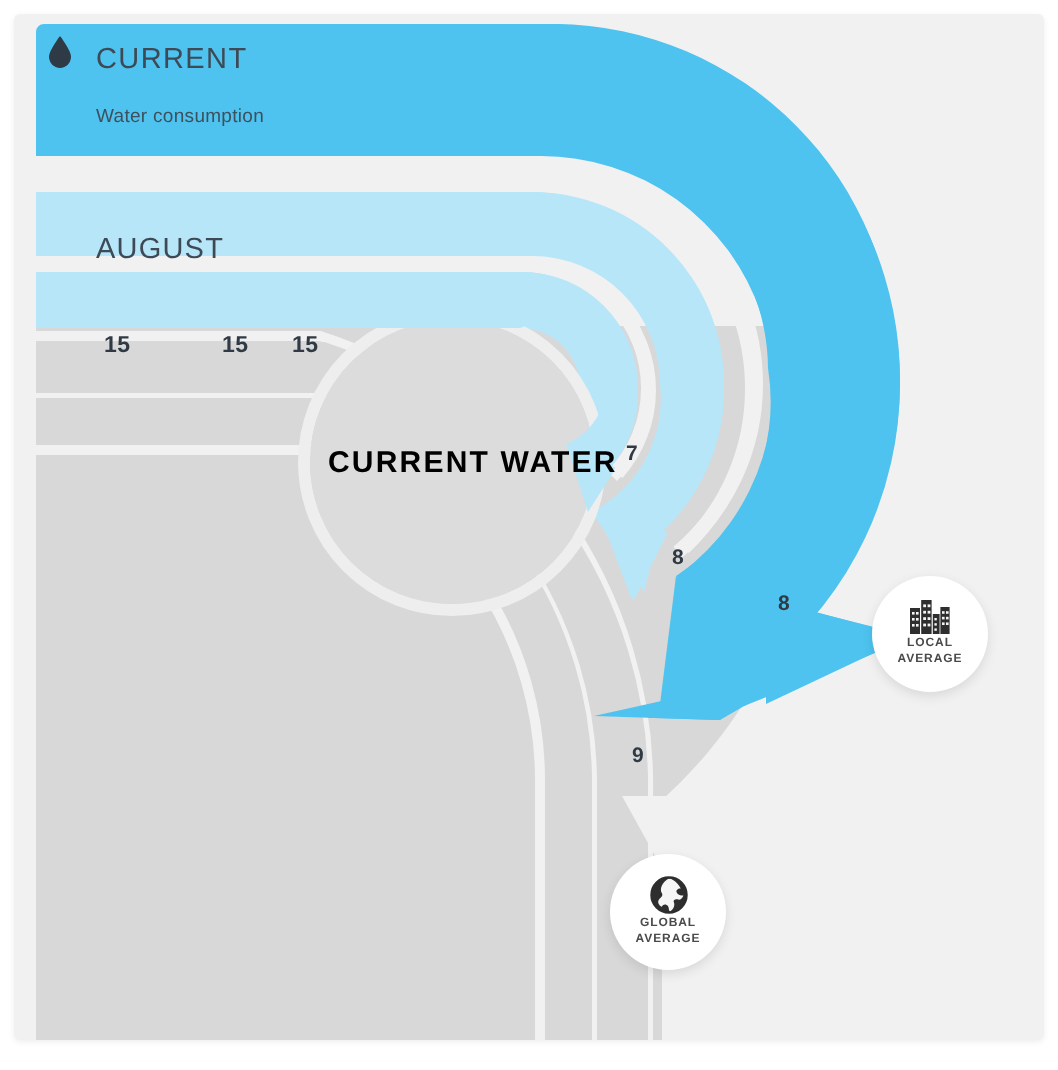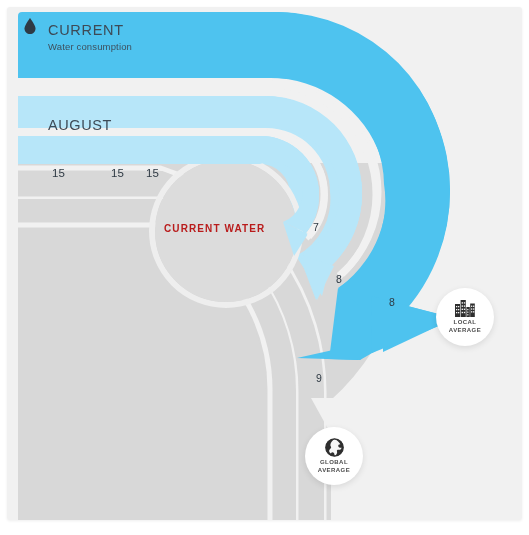--- a/index.html
+++ b/index.html
@@ -21,27 +21,27 @@
   .chart{position:absolute;left:0;top:0;width:529px;height:535px;}
 
   
   .lbl{position:absolute;white-space:nowrap;}
 
   .band-title{
     font-size:14.5px;letter-spacing:.6px;color:#3d4a56;font-weight:400;
   }
   .band-title.hdr{font-size:14.5px;letter-spacing:.7px;}
   .sub{
-    font-size:9.5px;color:#3d4a56;letter-spacing:.15px;opacity:.95;
+    font-size:9.5px;color:#3d4a56;letter-spacing:.15px;opacity:.95;margin-top:12px;
   }
   .center-label{
-    font-size:10px;letter-spacing:1.1px;color:#b91c1c;font-weight:700;
+    font-size:15px;letter-spacing:1.1px;color:#000000;font-weight:700;
   }
   .val{
-    font-size:11.5px;color:#2f3a44;font-weight:400;letter-spacing:.2px;
+    font-size:11.5px;color:#2f3a44;font-weight:700;letter-spacing:.2px;
   }
   .val.sm{font-size:10.5px;}
 
   
   .badge{
     position:absolute;width:58px;height:58px;border-radius:50%;
     background:#ffffff;box-shadow:0 2px 6px rgba(0,0,0,.10);
     display:flex;flex-direction:column;align-items:center;justify-content:center;
   }
   .badge .bi{display:block;margin-bottom:2px;}

